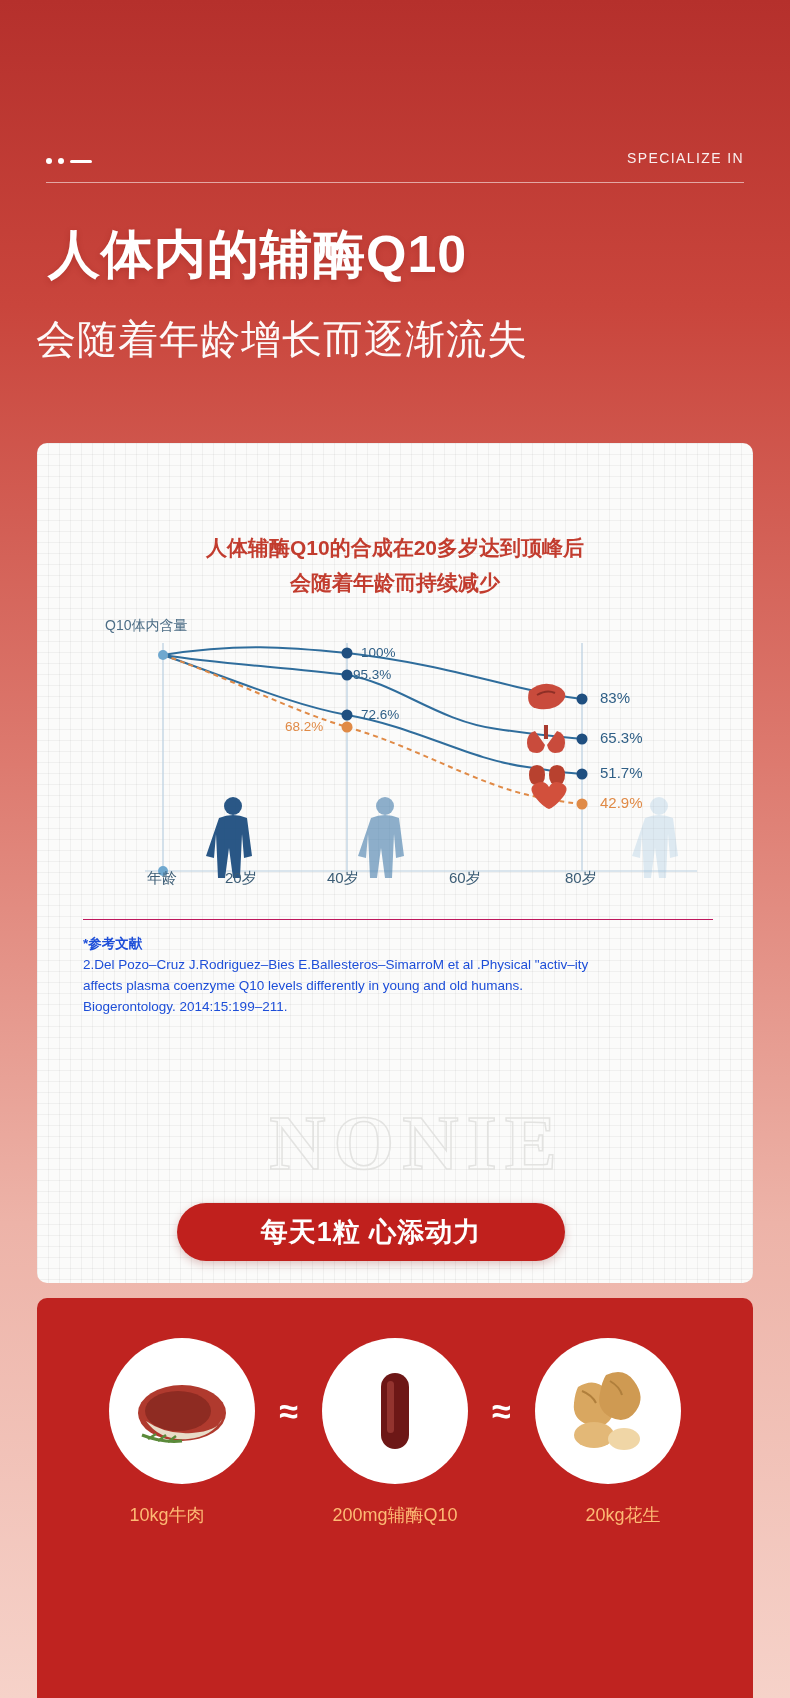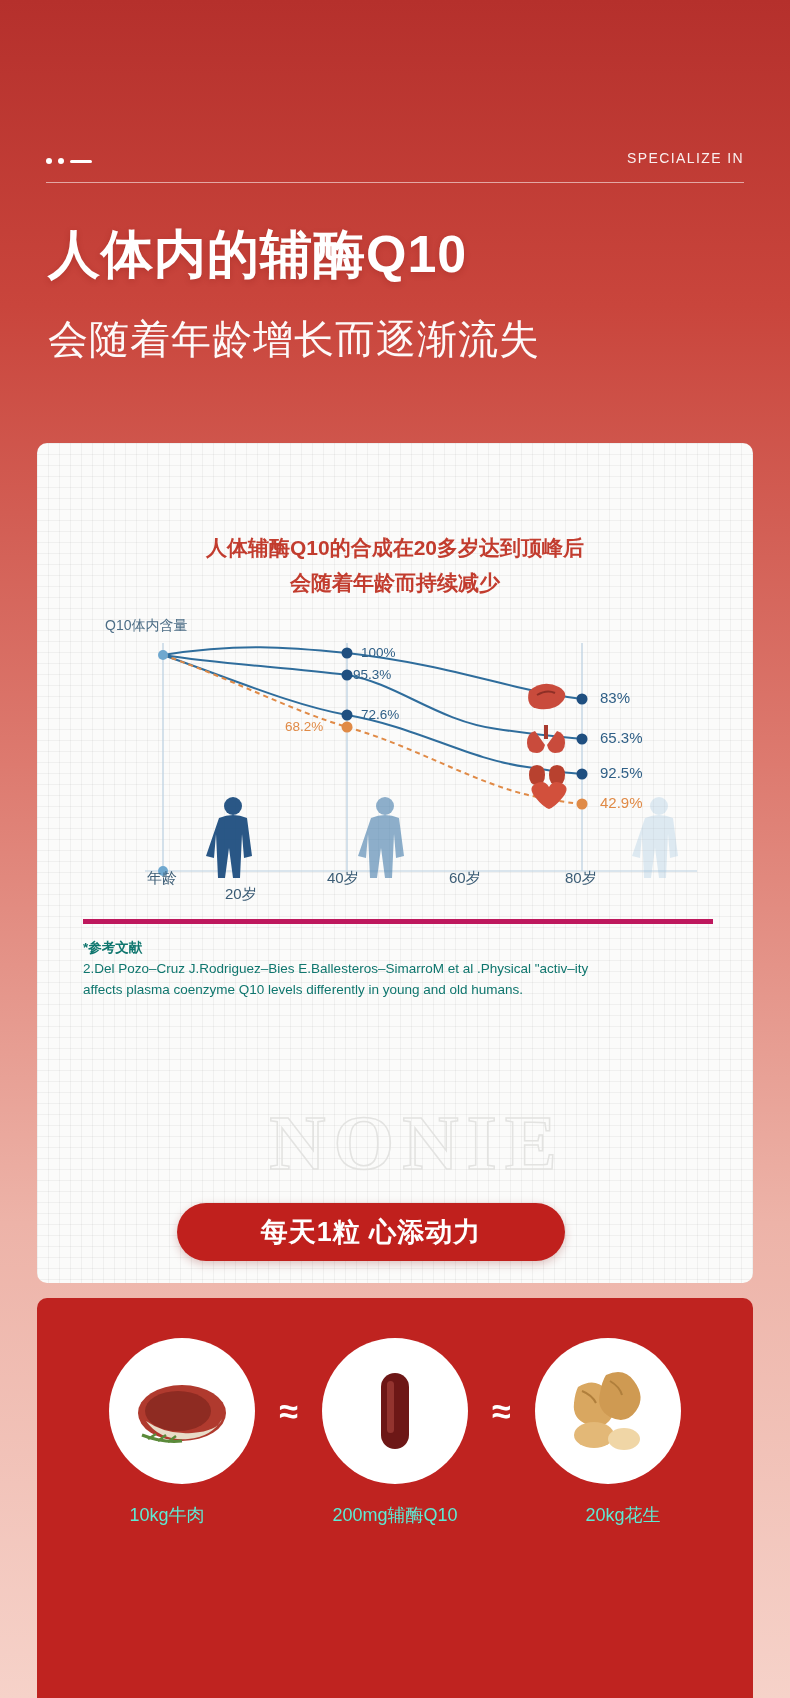--- a/index.html
+++ b/index.html
@@ -31,21 +31,21 @@
   }
 
   
   .title-main {
     position: absolute; top: 225px; left: 48px;
     color: #fff; font-size: 52px; font-weight: bold;
     letter-spacing: 1px; line-height: 1.12;
     text-shadow: 0 2px 6px rgba(120,20,15,.22);
   }
   .title-sub {
-    position: absolute; top: 315px; left: 48px;
+    position: absolute; top: 315px; left: 36px;
     color: #fff; font-size: 40px; font-weight: 400;
     letter-spacing: 1px; line-height: 1.2;
     opacity: .97;
   }
 
   
   .card {
     position: absolute;
     top: 443px; left: 37px;
     width: 716px; height: 840px;
@@ -88,23 +88,23 @@
 
   .axis-labels {
     position: absolute; top: 426px; left: 0; width: 716px;
     font-size: 15px; color: #3b5c75;
   }
   .axis-labels span { position: absolute; }
 
   
   .refs {
     position: absolute; top: 476px; left: 46px; right: 40px;
-    border-top: 5px solid #be185d;
+    border-top: 1px solid #be185d;
     padding-top: 14px;
-    font-size: 13.5px; color: #0f766e; line-height: 1.55;
+    font-size: 13.5px; color: #1d4ed8; line-height: 1.55;
   }
   .refs b { font-size: 13.5px; }
 
   
   .watermark {
     position: absolute; top: 655px; left: 0; width: 760px;
     text-align: center;
     font-family: "Liberation Serif", serif;
     font-size: 78px; font-weight: bold; letter-spacing: 8px;
     color: transparent;
@@ -138,21 +138,21 @@
   .circle {
     width: 146px; height: 146px; border-radius: 50%;
     background: #fff;
     display: flex; align-items: center; justify-content: center;
     overflow: hidden;
   }
   .approx { color: #fff; font-size: 34px; font-weight: bold; }
   .labels-row {
     position: absolute; top: 205px; left: 0; width: 716px;
     display: flex; align-items: center; justify-content: center; gap: 24px;
-    color: #5eead4; font-size: 18px;
+    color: #fdba74; font-size: 18px;
   }
   .labels-row .lbl { width: 146px; text-align: center; }
   .labels-row .sp { width: 34px; }
 </style>
 </head>
 <body>
 
 <div class="header">
   <div class="dots">
     <span class="dot"></span>
@@ -230,36 +230,37 @@
           <path d="M498 184 q-8 -10 2 -14 q8 -3 12 4 q4 -7 12 -4 q10 4 2 14 q-8 10 -14 12 q-6 -2 -14 -12 z" fill="#d2503c"></path>
         </g>
       </svg>
 
       <div class="pct" style="left:324px; top:32px;">100%</div>
       <div class="pct" style="left:316px; top:54px;">95.3%</div>
       <div class="pct" style="left:324px; top:94px;">72.6%</div>
       <div class="pct pct-orange" style="left:248px; top:106px;">68.2%</div>
       <div class="pct pct-big" style="left:563px; top:76px;">83%</div>
       <div class="pct pct-big" style="left:563px; top:116px;">65.3%</div>
-      <div class="pct pct-big" style="left:563px; top:151px;">92.5%</div>
+      <div class="pct pct-big" style="left:563px; top:151px;">51.7%</div>
       <div class="pct pct-big pct-orange" style="left:563px; top:181px;">42.9%</div>
     </div>
 
     <div class="axis-labels">
       <span style="left:110px;">年龄</span>
-      <span style="left:188px;margin-top:16px;">20岁</span>
+      <span style="left:188px;">20岁</span>
       <span style="left:290px;">40岁</span>
       <span style="left:412px;">60岁</span>
       <span style="left:528px;">80岁</span>
     </div>
 
     <div class="refs">
       <div><b>*参考文献</b></div>
       <div>2.Del Pozo–Cruz J.Rodriguez–Bies E.Ballesteros–SimarroM et al .Physical "activ–ity</div>
       <div>affects plasma coenzyme Q10 levels differently in young and old humans.</div>
+      <div>Biogerontology. 2014:15:199–211.</div>
     </div>
 
     <div class="watermark">NONIE</div>
   </div>
 </div>
 
 <div class="pill">每天1粒 心添动力</div>
 
 <div class="bottom">
   <div class="equiv-row">

